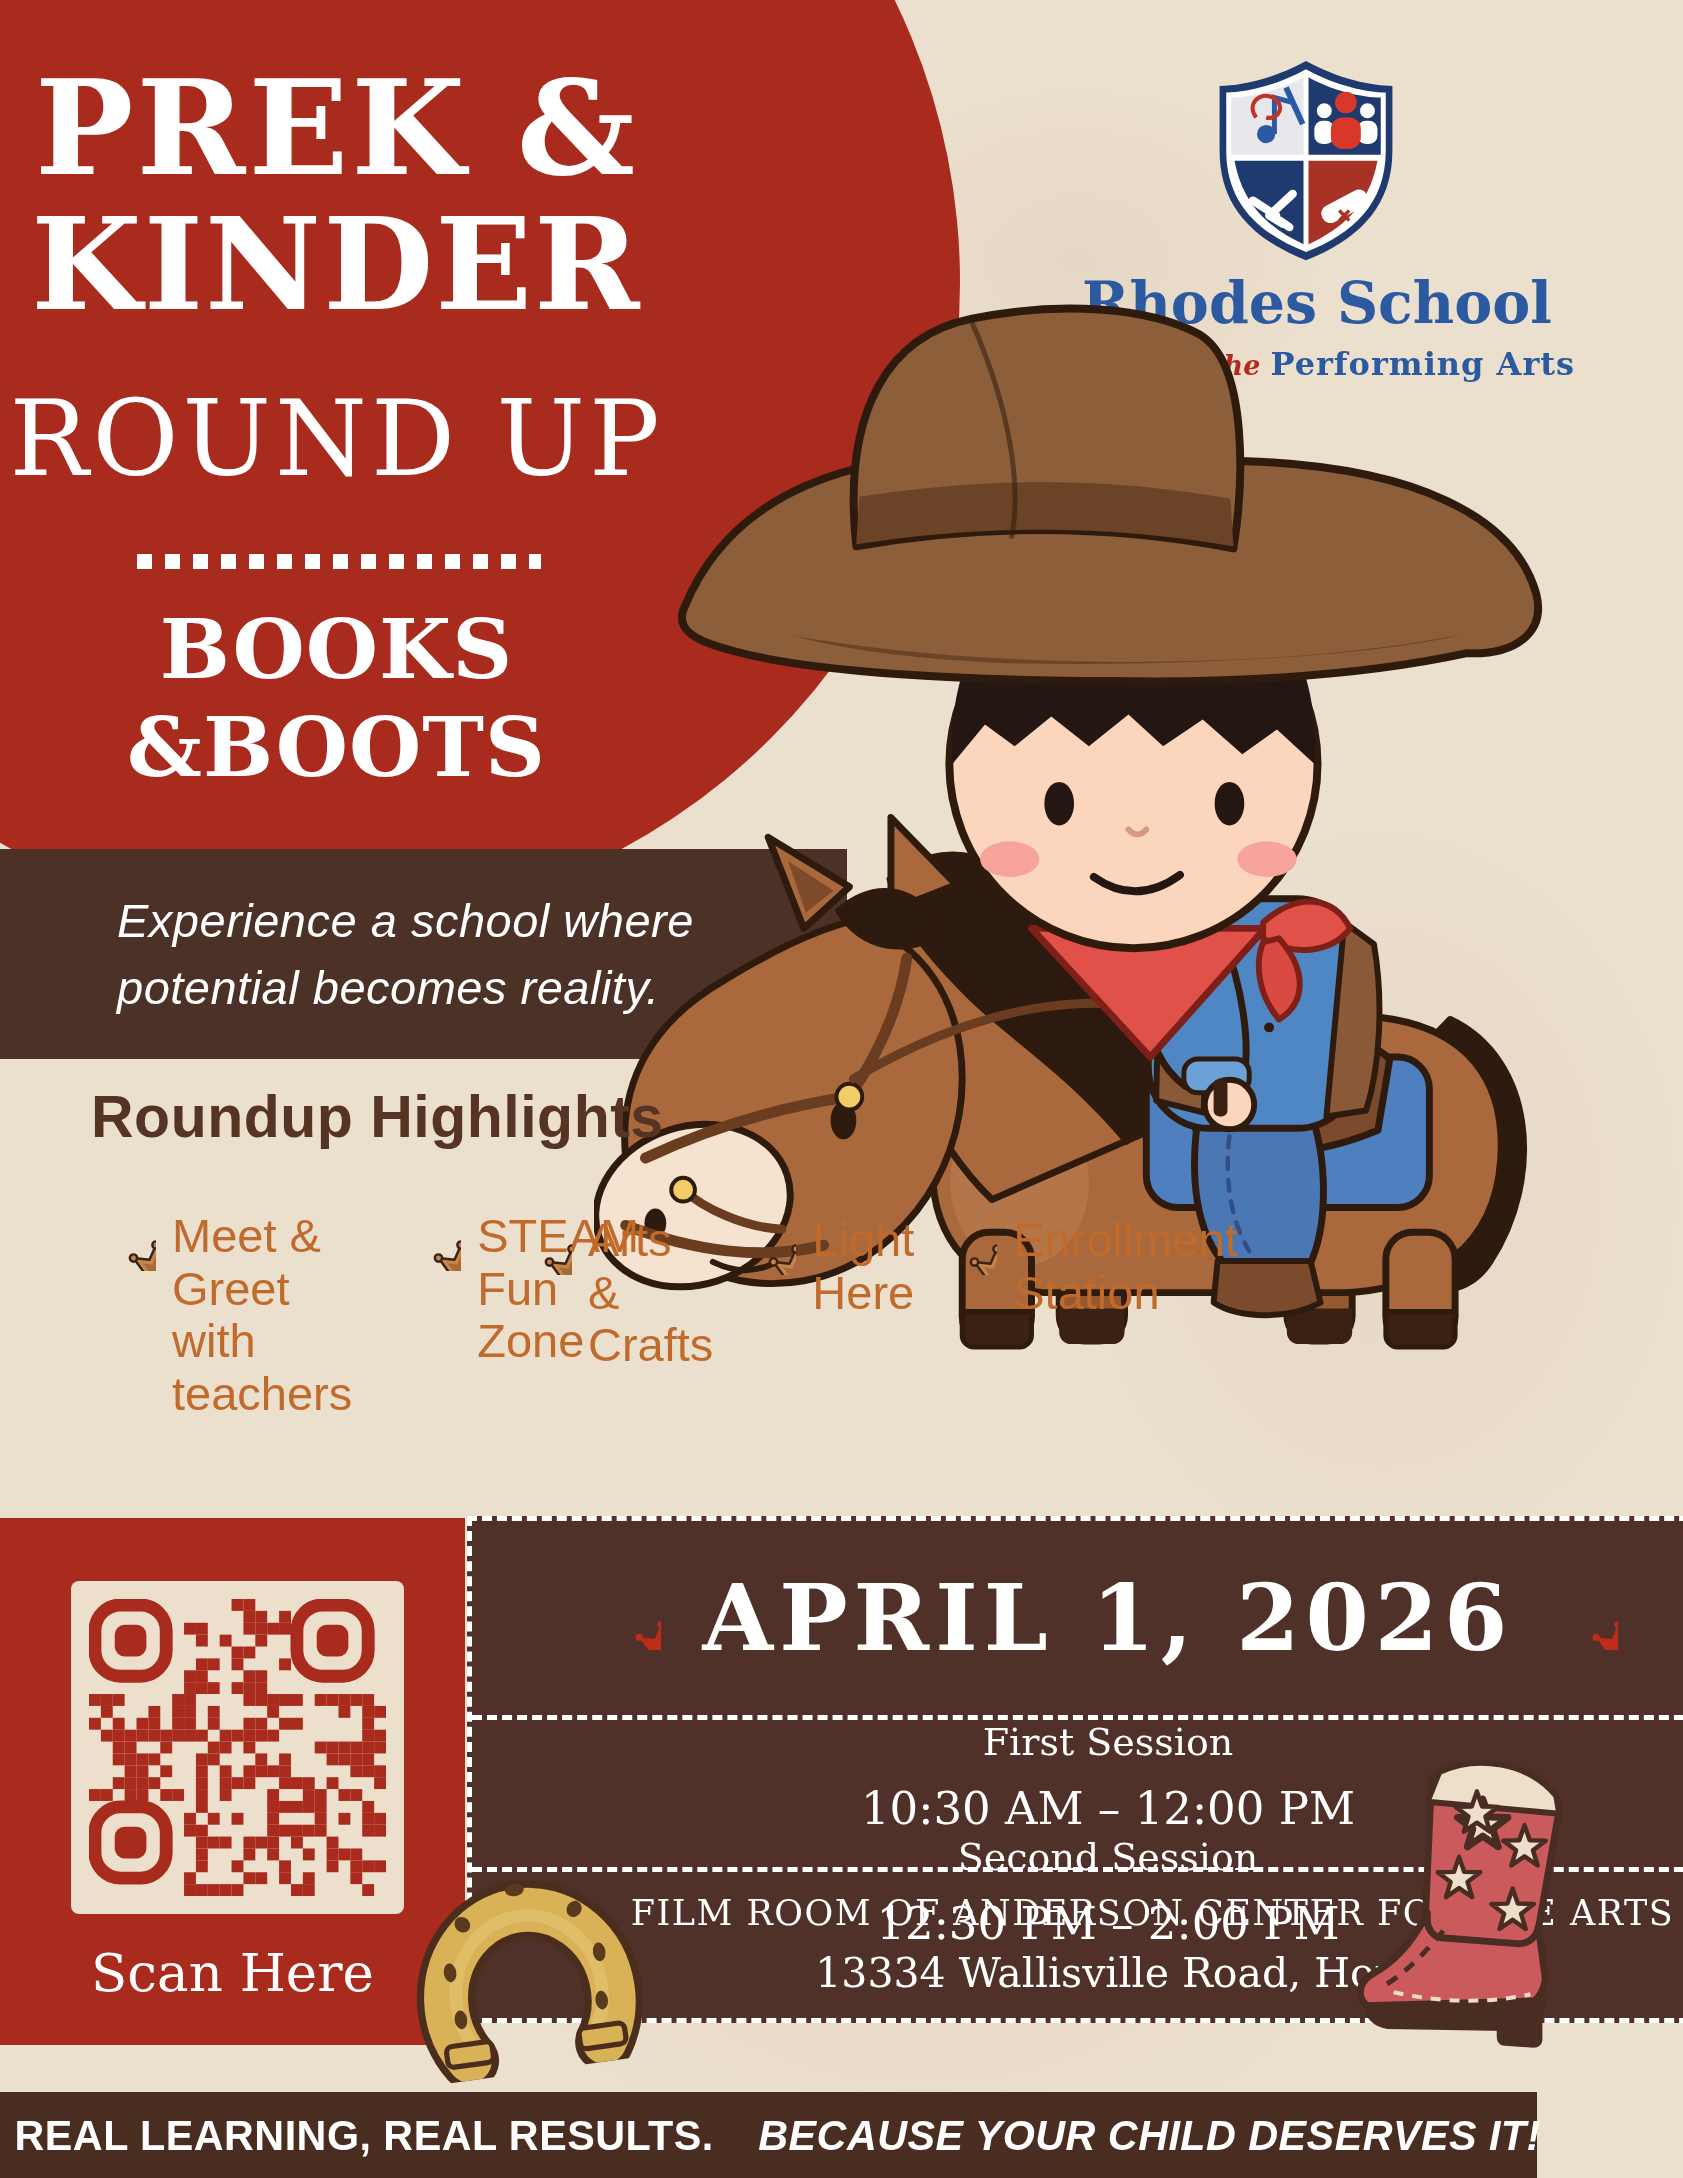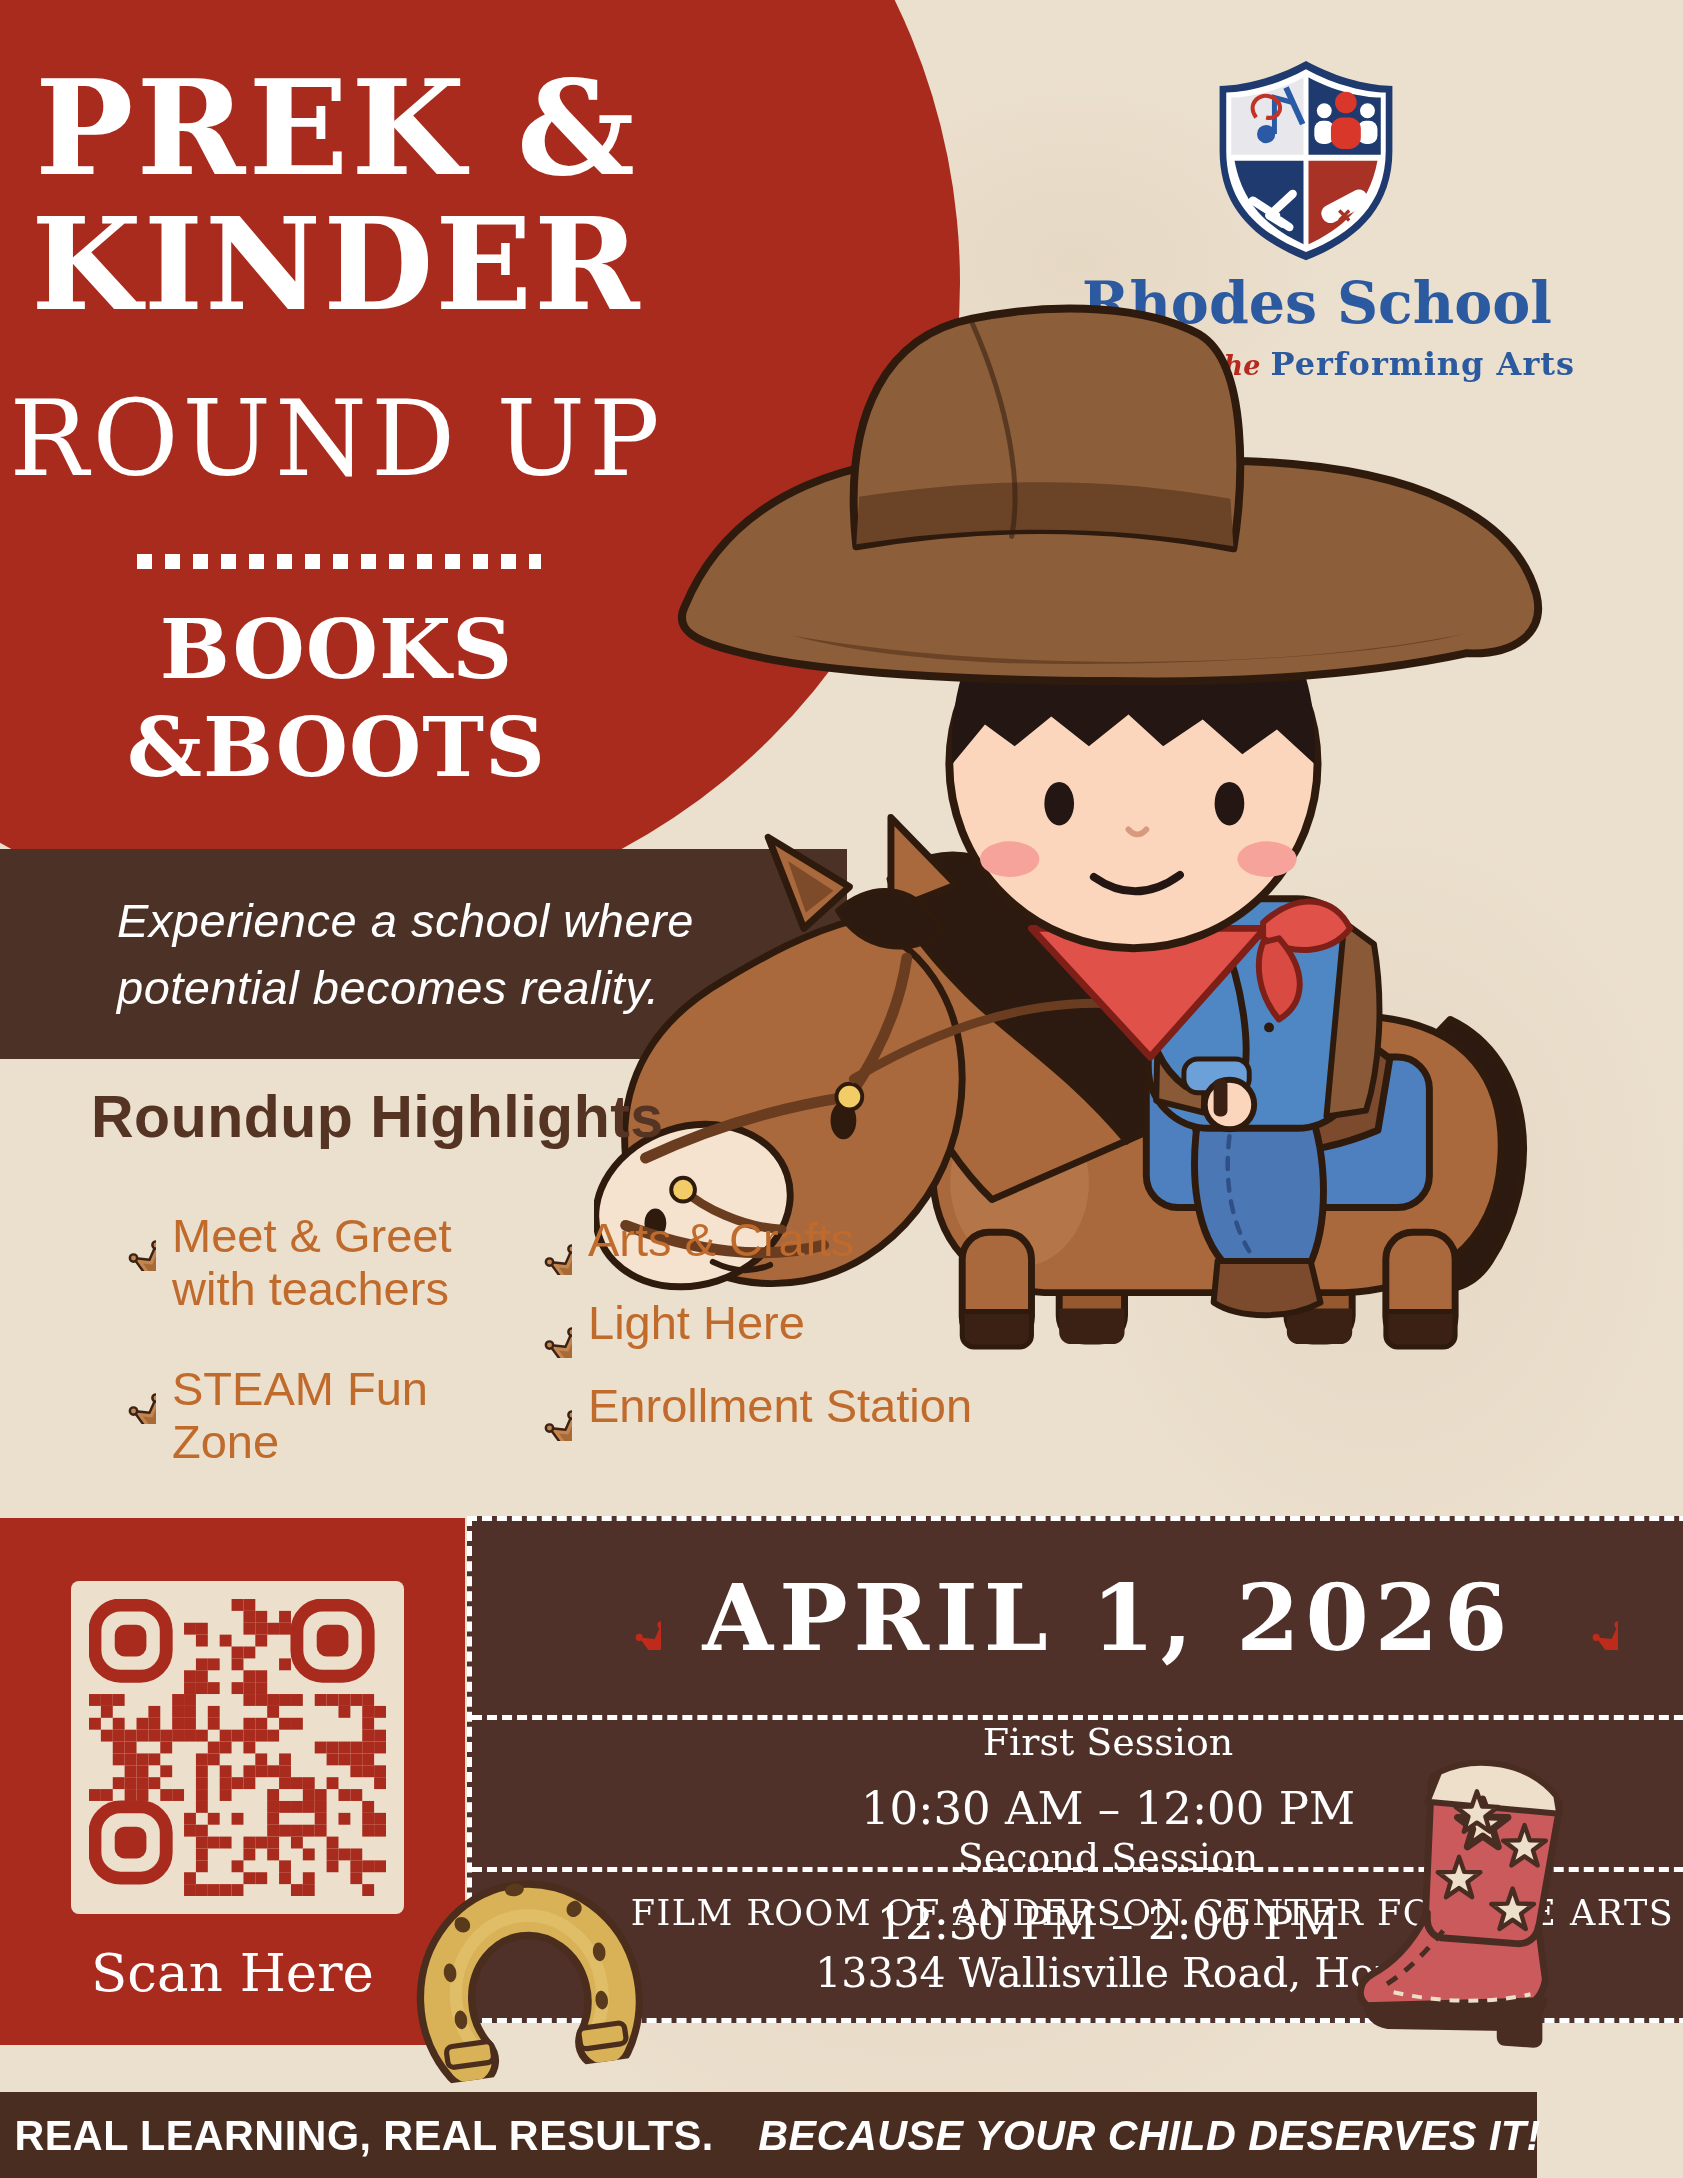--- a/index.html
+++ b/index.html
@@ -31,21 +31,21 @@
   .logo-tagline .pre{color:#b5291f;font-style:italic;font-weight:700;font-size:27px;margin-right:10px;}
   .logo-tagline .main{color:#2b5aa0;font-weight:700;font-size:32px;letter-spacing:1px;}
   
   .banner{left:0;top:849px;width:847px;height:210px;background:#4c3127;display:flex;flex-direction:column;
     justify-content:center;padding-left:117px;box-sizing:border-box;gap:12px;font-style:italic;}
   .banner div{color:#fff;font-size:47px;letter-spacing:0.5px;}
   
   .cowboy{left:594px;top:287px;width:970px;height:1069px;}
   
   .hl-heading{left:91px;top:1083px;font-size:59px;font-weight:700;color:#553424;letter-spacing:0.5px;}
-  .hl-col{display:flex;flex-direction:column;}
+  .hl-col{display:flex;flex-direction:row;}
   .hl-col-left{left:91px;top:1206px;width:396px;gap:44px;}
   .hl-col-right{left:507px;top:1210px;width:554px;gap:18px;}
   .hl-item{display:flex;align-items:flex-start;gap:16px;}
   .hl-item svg{width:65px;height:65px;flex-shrink:0;}
   .hl-item .lbl{color:#c06a2b;font-size:47px;line-height:1.12;padding-top:4px;}
   
   .red-block{left:0;top:1518px;width:465px;height:527px;background:#a92b1e;}
   .qr-box{left:71px;top:1581px;width:333px;height:333px;background:#ece0cc;border-radius:8px;
     box-sizing:border-box;padding:18px;}
   .qr-box svg{width:100%;height:100%;display:block;}

